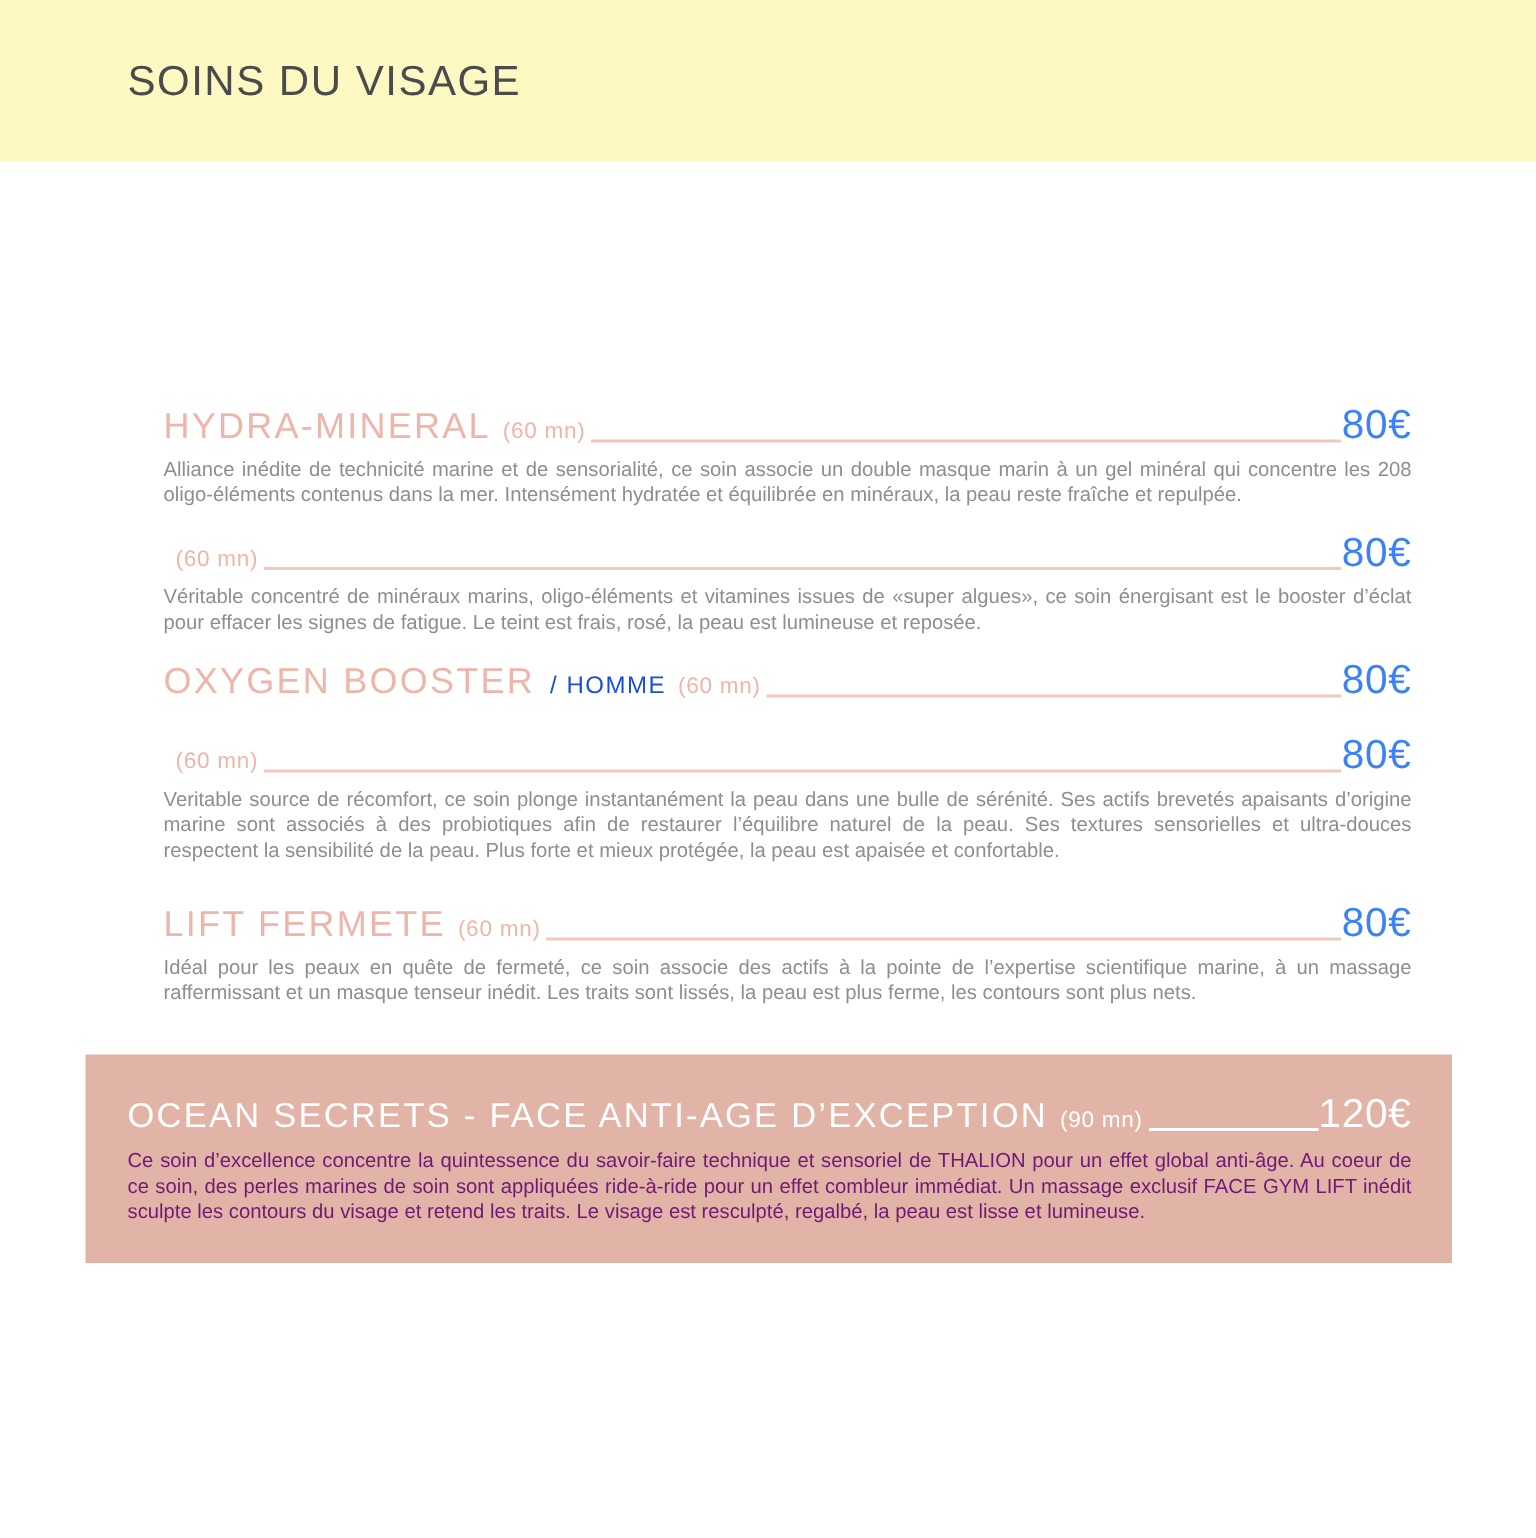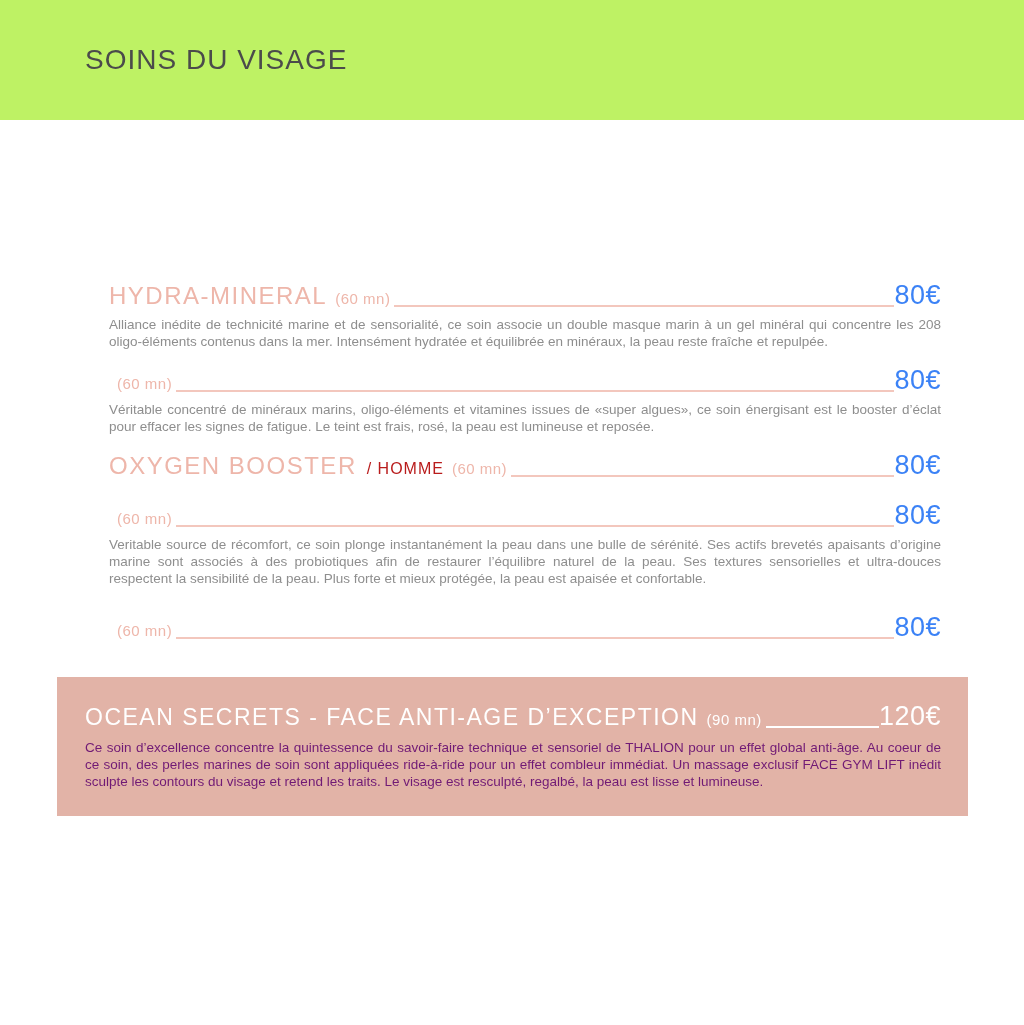--- a/index.html
+++ b/index.html
@@ -7,22 +7,22 @@
   body {
     width: 1024px;
     height: 1025px;
     font-family: "Liberation Sans", sans-serif;
     overflow: hidden;
     position: relative;
   }
   
   .header-band {
     width: 1024px;
-    height: 120px;
-    background: #bef264;
+    height: 108px;
+    background: #fef9c3;
     display: flex;
     align-items: center;
     padding-left: 85px;
   }
   .header-title {
     font-size: 28px;
     font-weight: 400;
     color: #4b4b4b;
     letter-spacing: 1px;
   }
@@ -41,21 +41,21 @@
   }
   .item-name {
     font-size: 24px;
     font-weight: 300;
     color: #eeb6aa;
     letter-spacing: 1.5px;
   }
   .item-variant {
     font-size: 16px;
     font-weight: 300;
-    color: #b91c1c;
+    color: #1d4ed8;
     letter-spacing: 1px;
     text-align: right;
   }
   .item-variant:not(:empty) { margin-left: 10px; }
   .item-duration {
     font-size: 15px;
     font-weight: 300;
     color: #eeb6aa;
     margin-left: 8px;
     letter-spacing: 0.5px;
@@ -141,25 +141,27 @@
       <span class="item-variant"></span>
       <span class="item-duration">(60 mn)</span>
       <span class="leader-line"></span>
       <span class="item-price">80€</span>
     </div>
     <p class="item-desc">Veritable source de récomfort, ce soin plonge instantanément la peau dans une bulle de sérénité. Ses actifs brevetés apaisants d’origine marine sont associés à des probiotiques afin de restaurer l’équilibre naturel de la peau. Ses textures sensorielles et ultra-douces respectent la sensibilité de la peau. Plus forte et mieux protégée, la peau est apaisée et confortable.</p>
   </section>
 
   <section class="menu-item">
     <div class="title-row">
+      <span class="item-name">LIFT FERMETE</span>
       <span class="item-variant"></span>
       <span class="item-duration">(60 mn)</span>
       <span class="leader-line"></span>
       <span class="item-price">80€</span>
     </div>
+    <p class="item-desc">Idéal pour les peaux en quête de fermeté, ce soin associe des actifs à la pointe de l’expertise scientifique marine, à un massage raffermissant et un masque tenseur inédit. Les traits sont lissés, la peau est plus ferme, les contours sont plus nets.</p>
   </section>
 
 </main>
 
 <section class="featured-box">
   <div class="title-row">
     <span class="item-name">OCEAN SECRETS - FACE ANTI-AGE D’EXCEPTION</span>
     <span class="item-duration">(90 mn)</span>
     <span class="leader-line"></span>
     <span class="item-price">120€</span>

